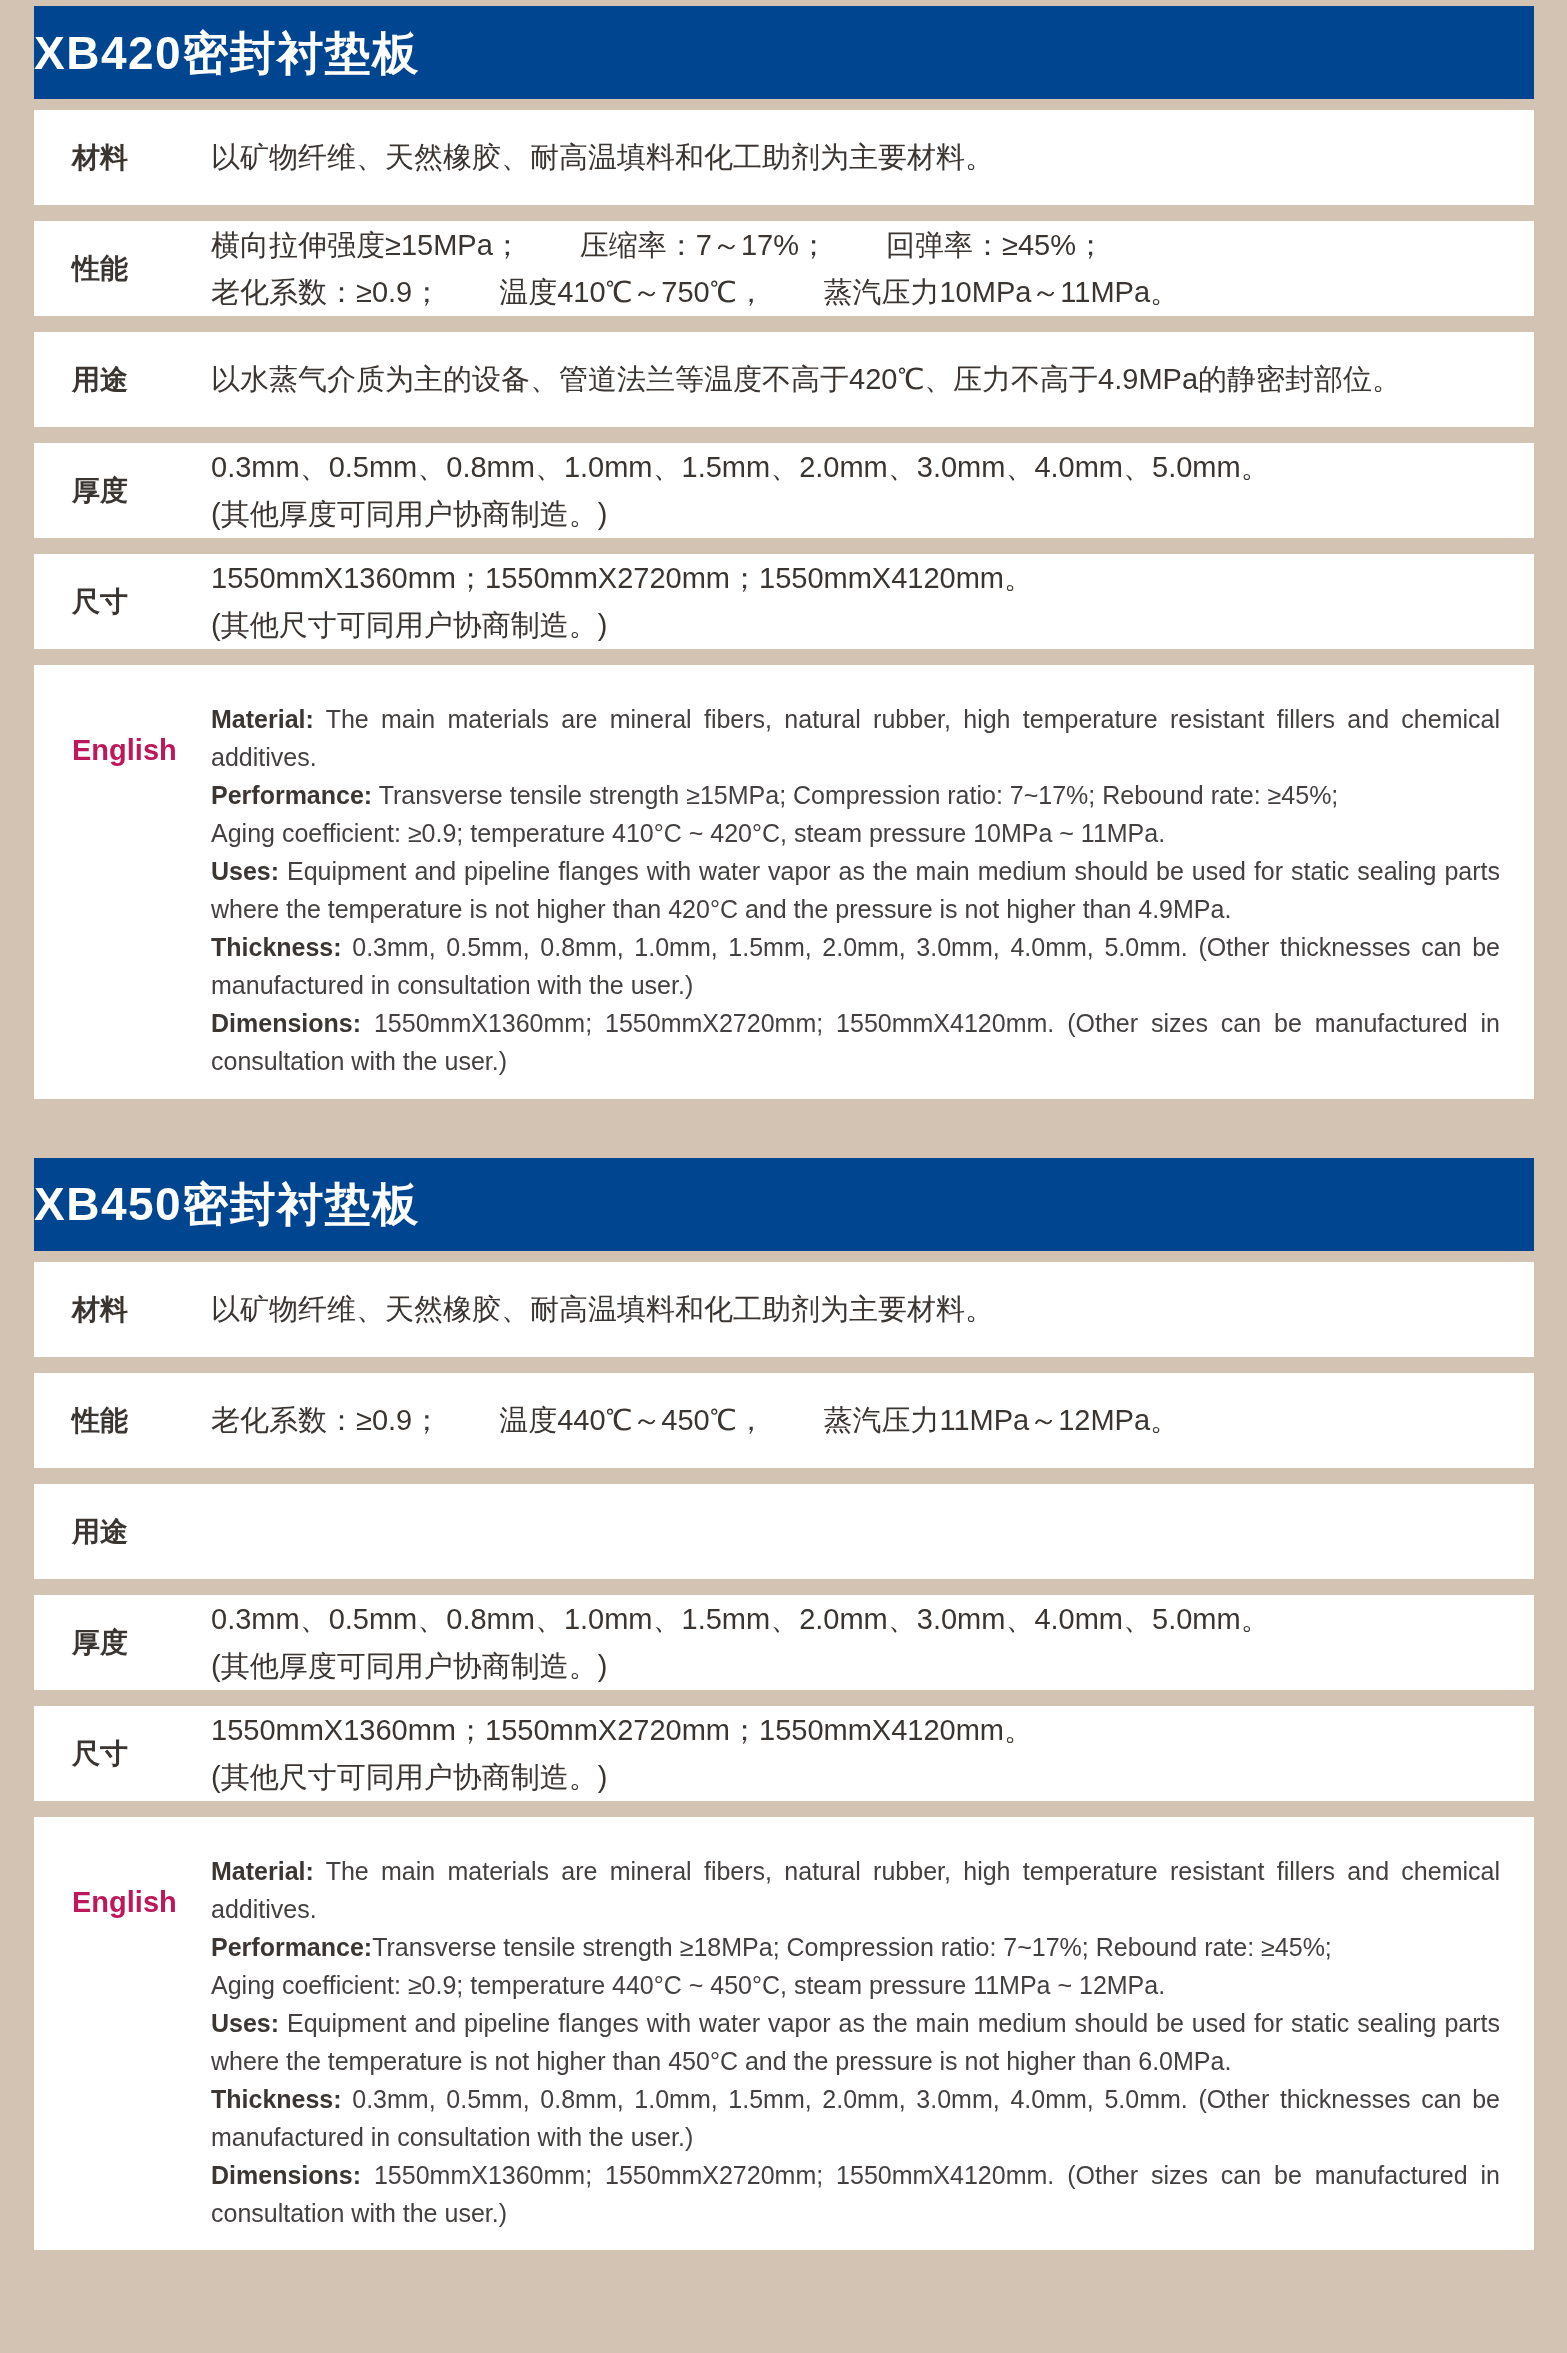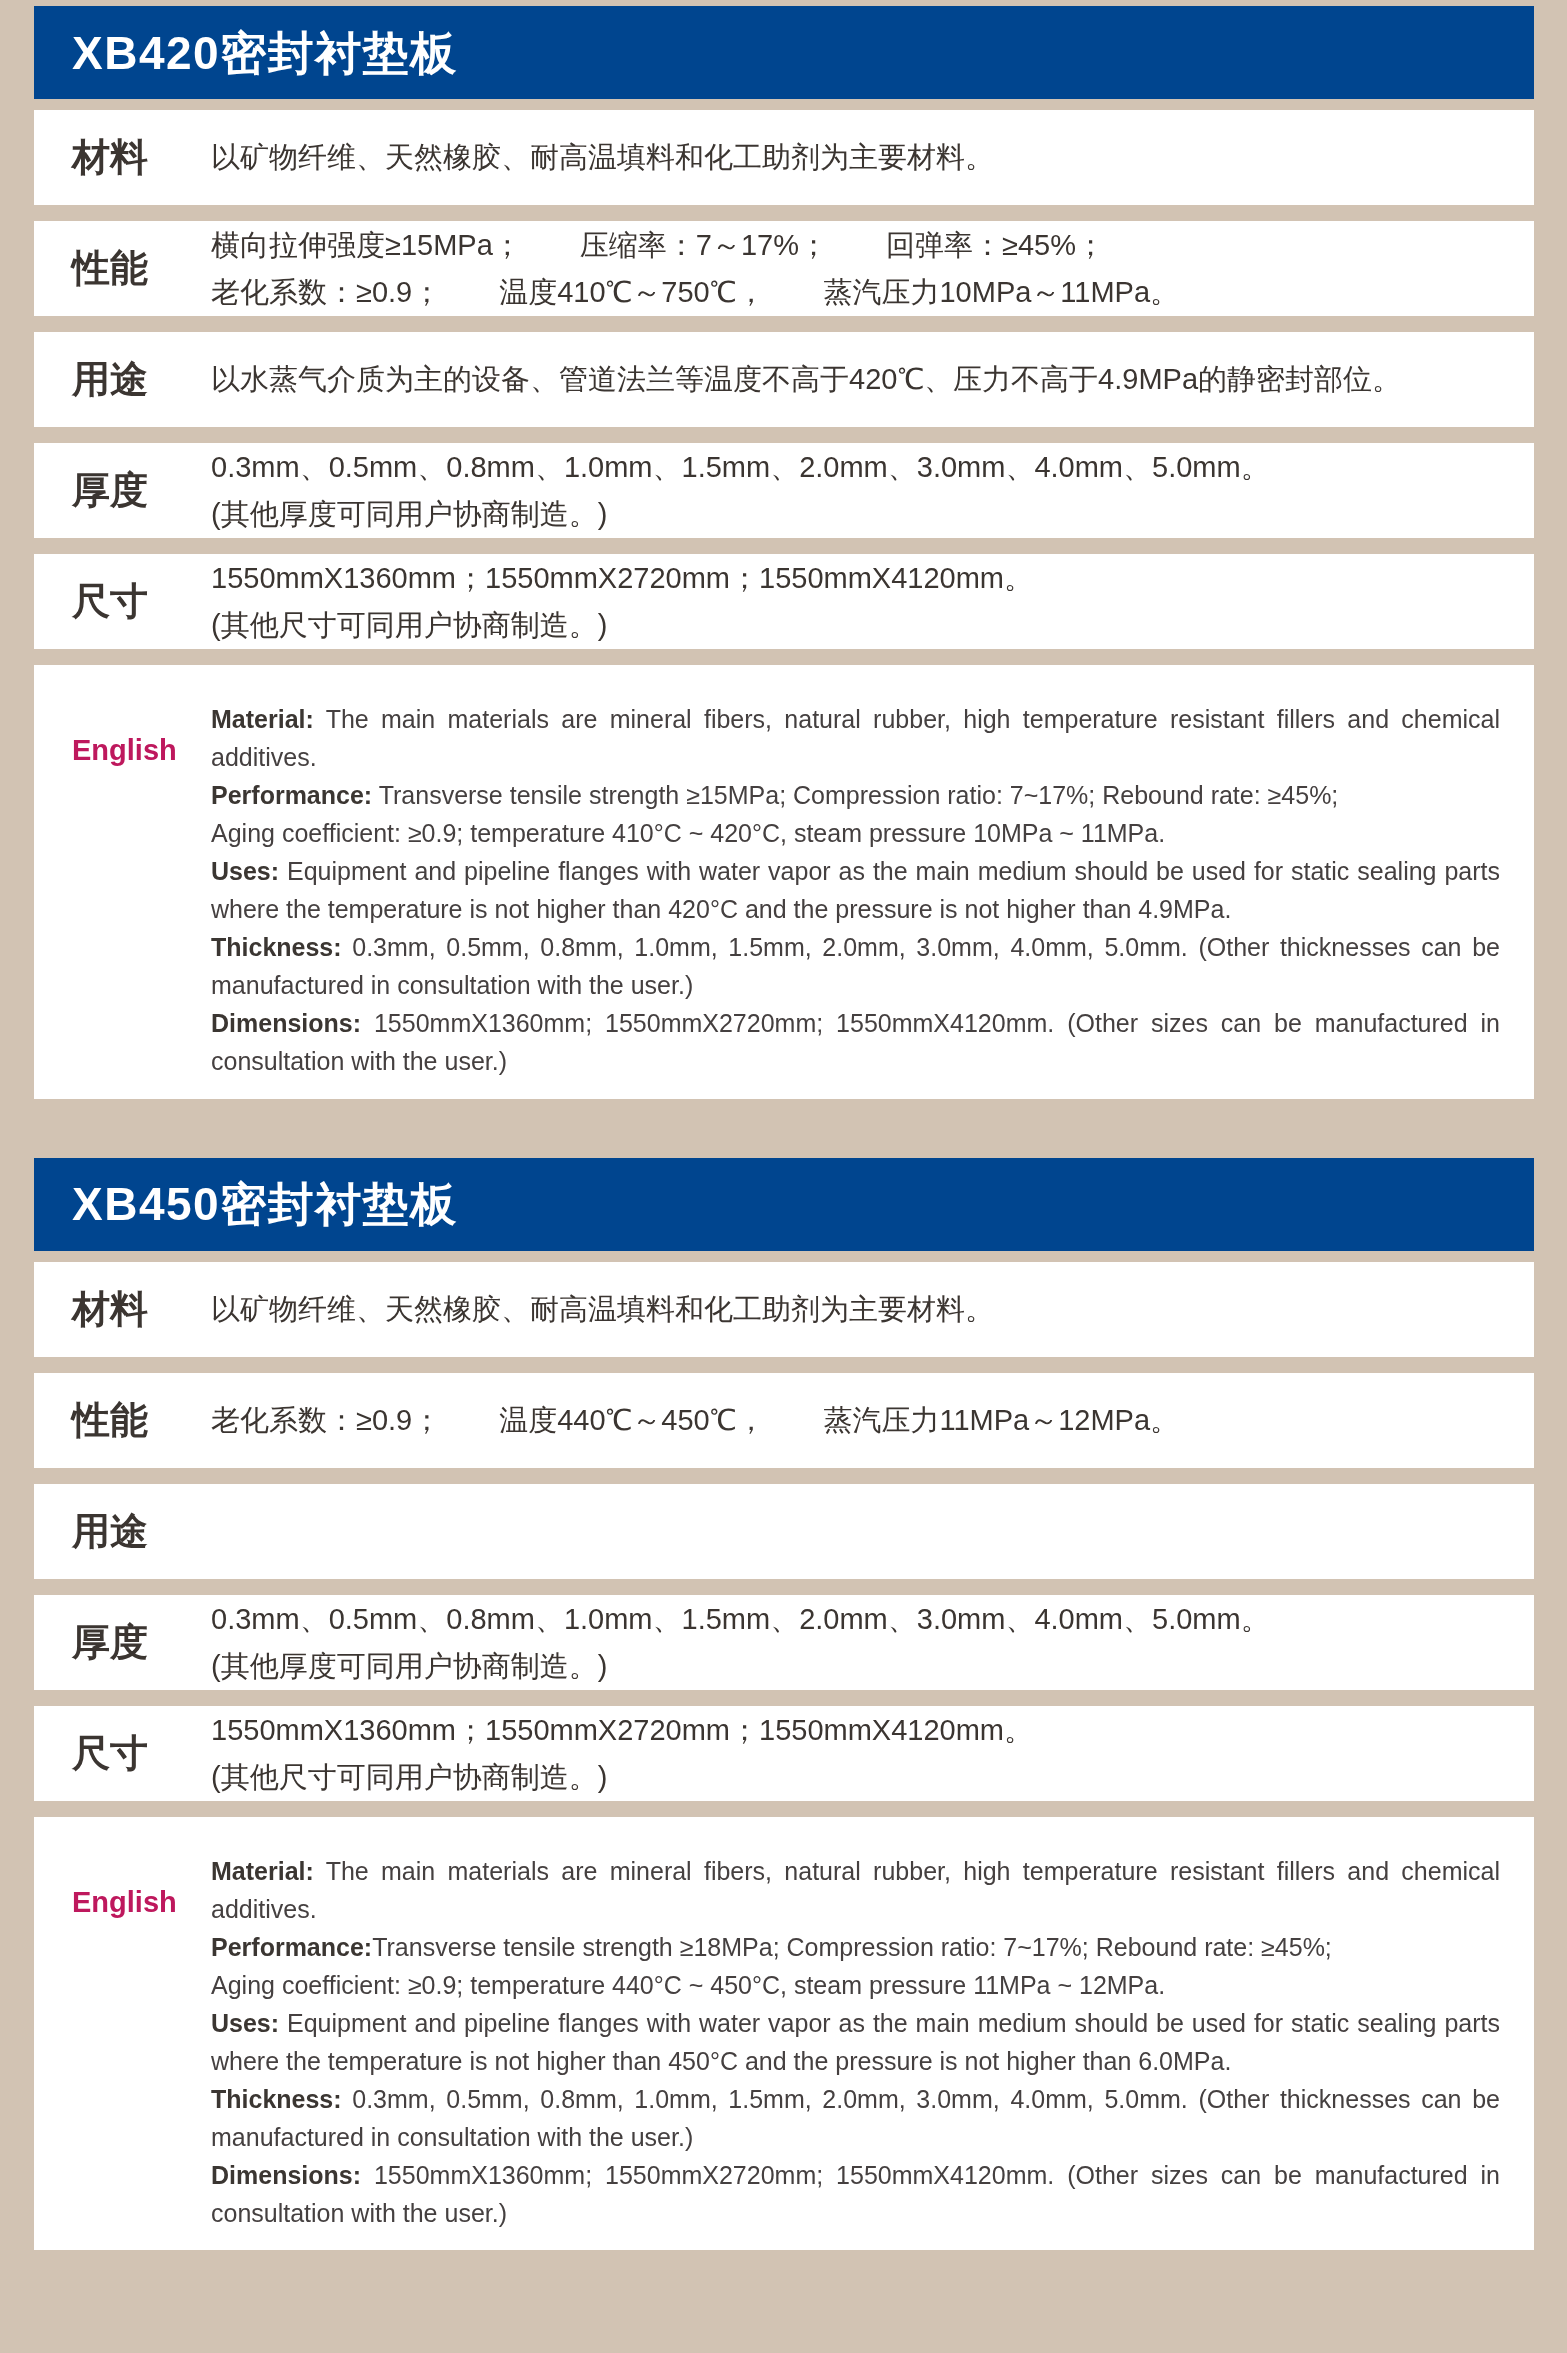--- a/index.html
+++ b/index.html
@@ -17,42 +17,41 @@
     padding: 6.1px 34px 46px 34px;
   }
   section.spec { width: 100%; }
   section.spec + section.spec { margin-top: 59px; }
 
   .hd {
     height: 93px;
     background: #00458f;
     display: flex;
     align-items: center;
-    padding-left: 38px;
     margin-bottom: 11.4px;
   }
   .hd h1 {
     color: #ffffff;
     font-size: 46px;
     font-weight: bold;
     letter-spacing: 1.5px;
     line-height: 1;
   }
 
   .row {
     background: #ffffff;
     display: flex;
     align-items: center;
     height: 95px;
     padding: 0 34px 0 38px;
     margin-bottom: 16px;
   }
   .lbl {
     flex: 0 0 139px;
-    font-size: 38px;
+    font-size: 28px;
     font-weight: bold;
     color: #3b3531;
   }
   .val {
     flex: 1;
     font-size: 29px;
     font-weight: 500;
     color: #3b3531;
     line-height: 47px;
   }

